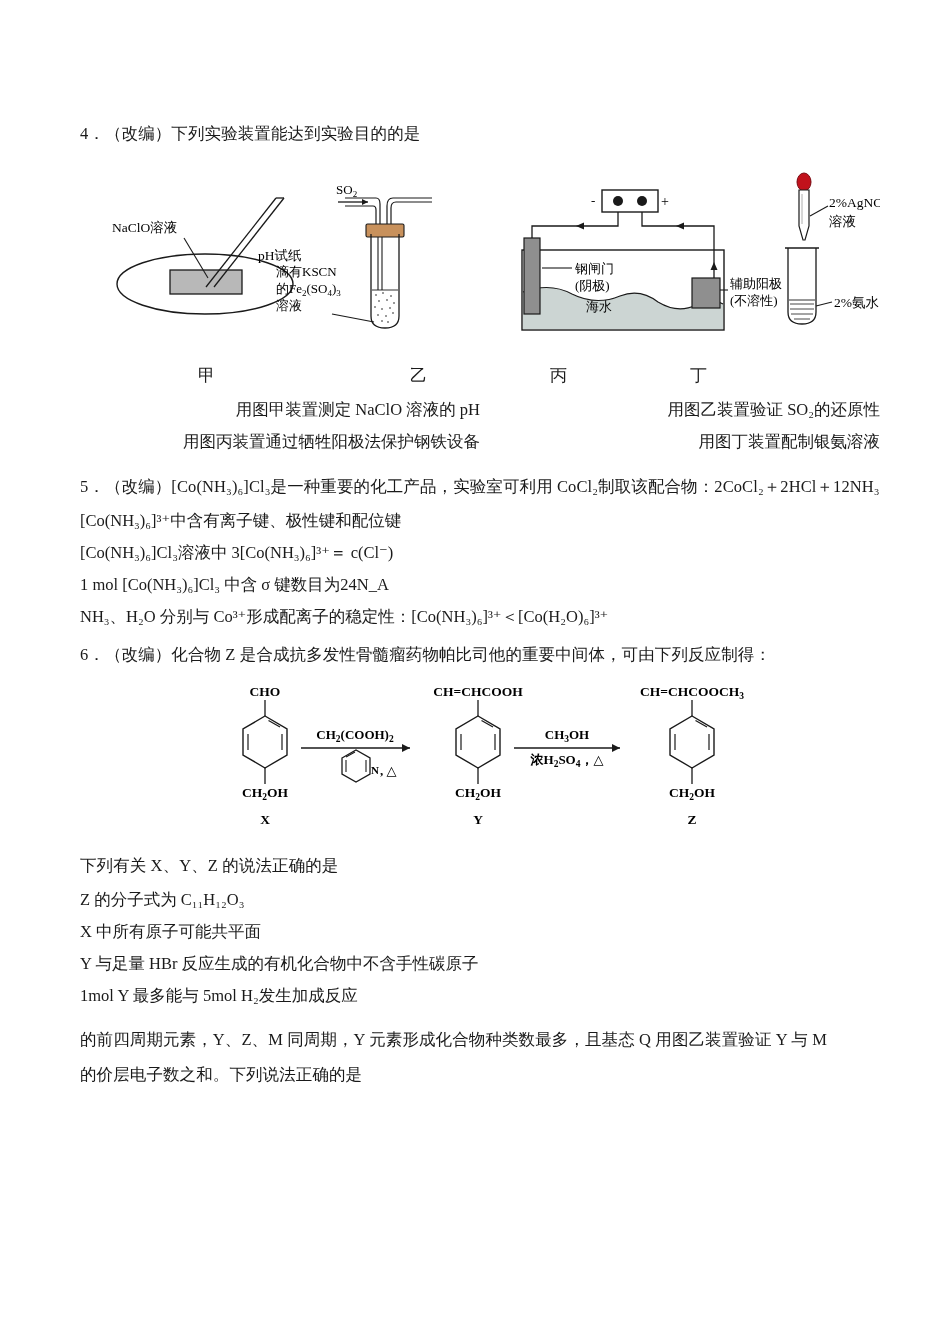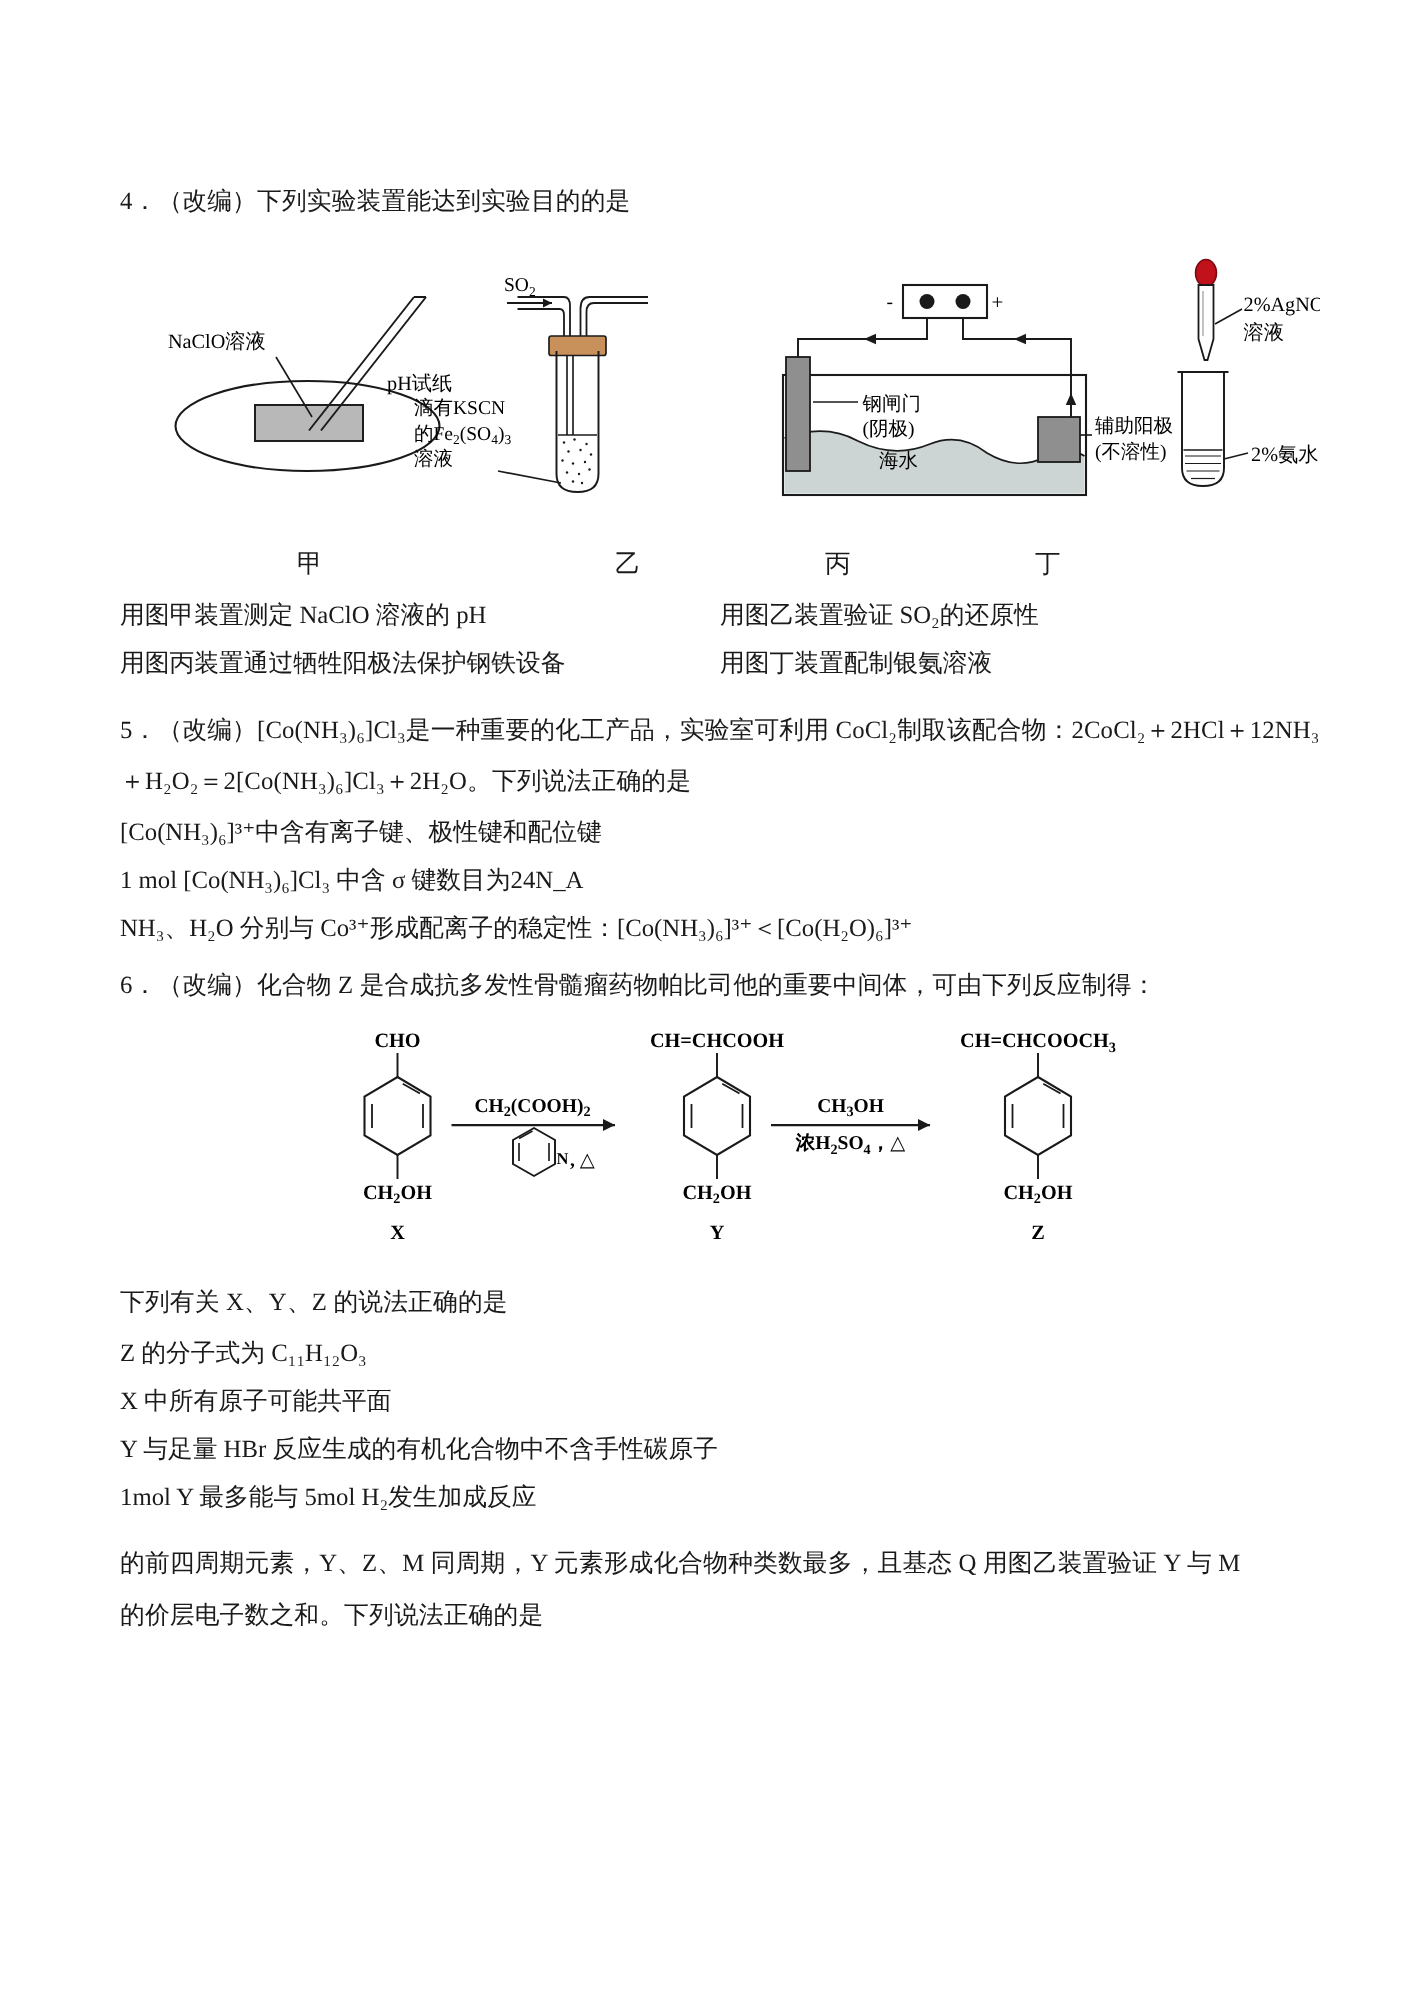--- a/index.html
+++ b/index.html
@@ -36,21 +36,21 @@
     margin: 0 0 2px 0;
     text-align: justify;
   }
   .q-block { margin-bottom: 6px; }
   .opt-row {
     display: flex;
     font-size: 16.5px;
     line-height: 1.95;
     margin: 0;
   }
-  .opt-half { width: 50%; box-sizing: border-box; }
+  .opt-half { width: 50%; box-sizing: border-box; text-align: right; }
   .opt {
     font-size: 16.5px;
     line-height: 1.95;
     margin: 0;
   }
 
   
   .fig4 {
     position: relative;
     width: 800px;
@@ -230,22 +230,22 @@
         <span class="opt">用图丙装置通过牺牲阳极法保护钢铁设备</span>
       </div>
       <div class="opt-half">
         <span class="opt">用图丁装置配制银氨溶液</span>
       </div>
     </div>
   </div>
 
   <div class="q-block" style="margin-top:12px;">
     <p class="q-stem">5．（改编）[Co(NH₃)₆]Cl₃是一种重要的化工产品，实验室可利用 CoCl₂制取该配合物：2CoCl₂＋2HCl＋12NH₃</p>
-    <p class="q-stem">＋H₂O₂＝2[Co(NH₃)₆]Cl₃＋2H₂O。下列说法正确的是</p>
     <p class="opt">[Co(NH₃)₆]³⁺中含有离子键、极性键和配位键</p>
+    <p class="opt">[Co(NH₃)₆]Cl₃溶液中 3[Co(NH₃)₆]³⁺＝ c(Cl⁻)</p>
     <p class="opt">1 mol [Co(NH₃)₆]Cl₃ 中含 σ 键数目为24N_A</p>
     <p class="opt">NH₃、H₂O 分别与 Co³⁺形成配离子的稳定性：[Co(NH₃)₆]³⁺＜[Co(H₂O)₆]³⁺</p>
   </div>
 
   <div class="q-block" style="">
     <p class="q-stem">6．（改编）化合物 Z 是合成抗多发性骨髓瘤药物帕比司他的重要中间体，可由下列反应制得：</p>
 
     <div class="figorg">
       <svg width="800" height="160" viewBox="0 0 800 160">
 

